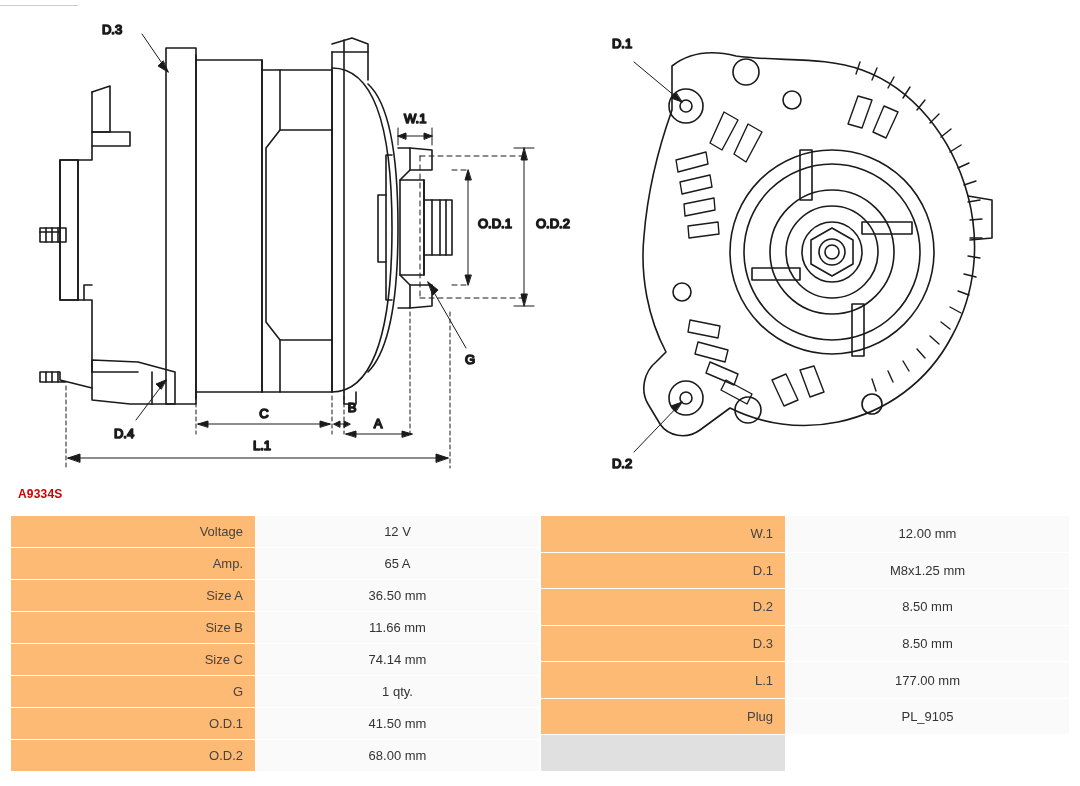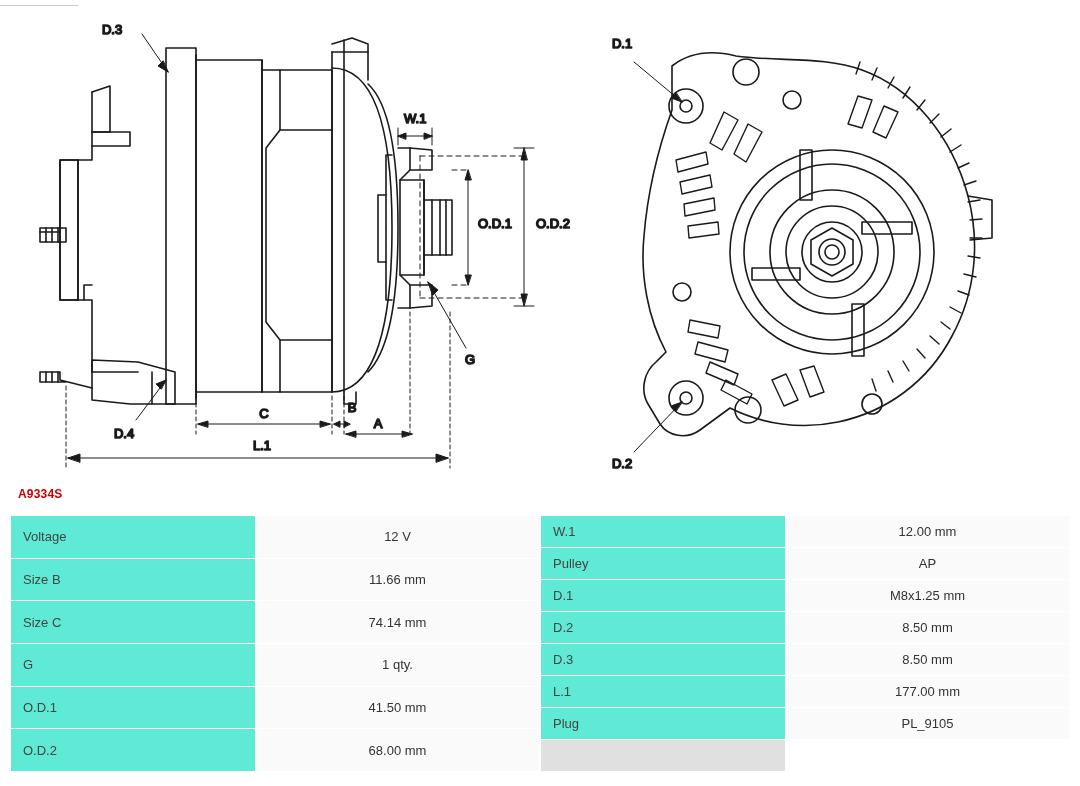--- a/index.html
+++ b/index.html
@@ -53,23 +53,23 @@
     table-layout: fixed;
   }
   table.spec td {
     border: 1px solid #ffffff;
     height: 31px;
     font-size: 13px;
     padding: 0 12px;
     vertical-align: middle;
   }
   td.label {
-    background: #5eead4;
+    background: #fdba74;
     color: #444444;
-    text-align: left;
+    text-align: right;
     width: 220px;
   }
   td.value {
     background: #fafafa;
     color: #333333;
     text-align: center;
   }
   td.empty-label {
     background: #e0e0e0;
   }
@@ -311,20 +311,28 @@
   <div class="part-title">A9334S</div>
 
   <div class="spec-tables">
     <table class="spec">
       <tbody>
         <tr>
           <td class="label">Voltage</td>
           <td class="value">12 V</td>
         </tr>
         <tr>
+          <td class="label">Amp.</td>
+          <td class="value">65 A</td>
+        </tr>
+        <tr>
+          <td class="label">Size A</td>
+          <td class="value">36.50 mm</td>
+        </tr>
+        <tr>
           <td class="label">Size B</td>
           <td class="value">11.66 mm</td>
         </tr>
         <tr>
           <td class="label">Size C</td>
           <td class="value">74.14 mm</td>
         </tr>
         <tr>
           <td class="label">G</td>
           <td class="value">1 qty.</td>
@@ -338,24 +346,20 @@
           <td class="value">68.00 mm</td>
         </tr>
       </tbody>
     </table>
 
     <table class="spec">
       <tbody>
         <tr>
           <td class="label">W.1</td>
           <td class="value">12.00 mm</td>
-        </tr>
-        <tr>
-          <td class="label">Pulley</td>
-          <td class="value">AP</td>
         </tr>
         <tr>
           <td class="label">D.1</td>
           <td class="value">M8x1.25 mm</td>
         </tr>
         <tr>
           <td class="label">D.2</td>
           <td class="value">8.50 mm</td>
         </tr>
         <tr>

